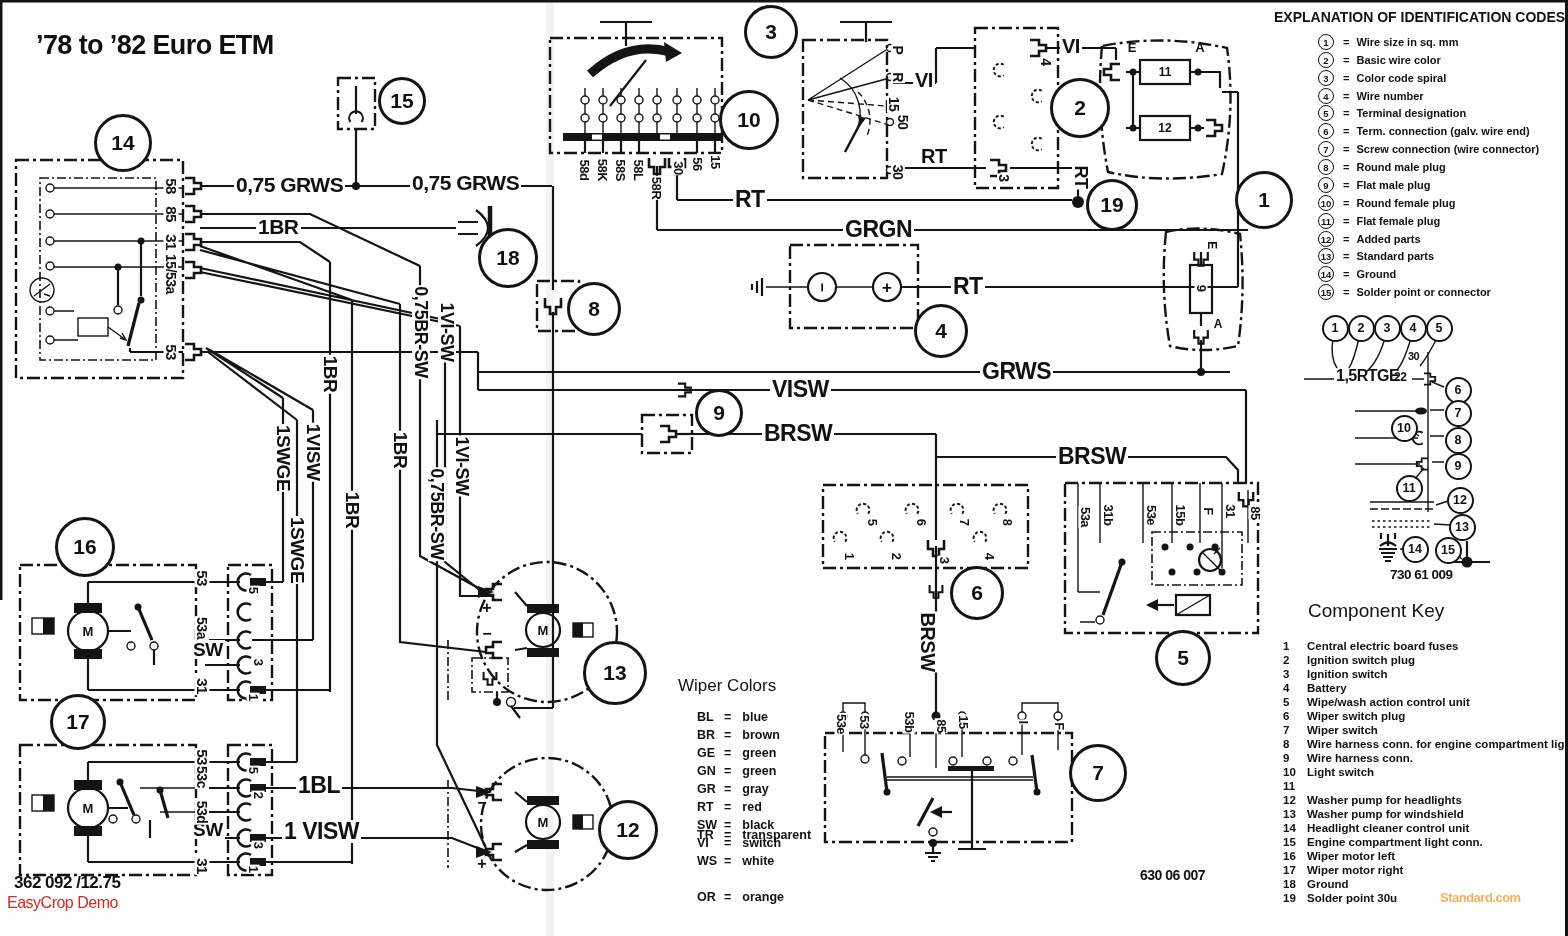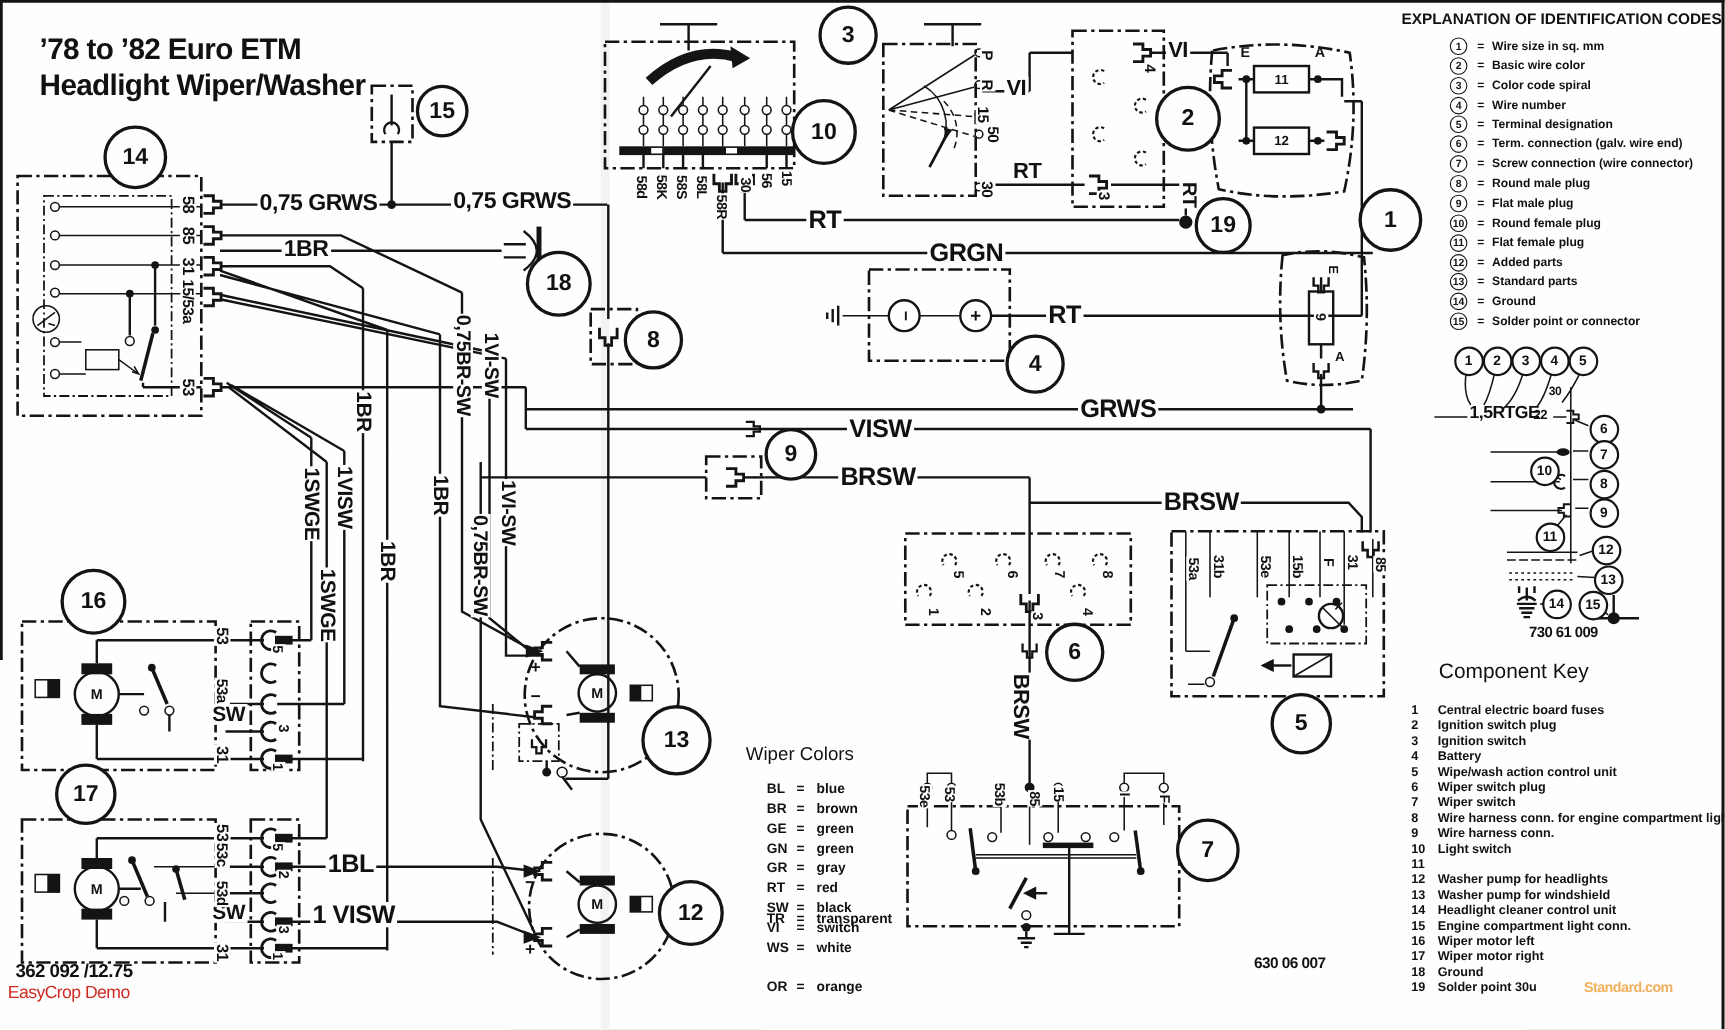--- a/index.html
+++ b/index.html
@@ -416,21 +416,20 @@
       <path d="M1388,534 V546 M1381,533 V539 M1395,533 V539"></path>
       <path d="M1380,546 Q1388,539 1396,546"></path>
       <path d="M1379,549 H1397 M1381,553 H1395 M1383,557 H1393 M1385,561 H1391"></path>
       <path d="M1444,562 H1490 M1467,541 V562"></path>
     </g>
     <circle cx="1467" cy="562" r="5.5" class="blk"></circle>
   </g>
 </svg>
 
 <div class="title" style="left:36px;top:30px">’78 to ’82 Euro ETM</div>
-<div class="title" style="left:36px;top:62px">Headlight Wiper/Washer</div>
 
 <div class="ref" style="left:94px;top:114px;width:52px;height:52px">14</div>
 <div class="ref" style="left:378px;top:77px;width:42px;height:42px">15</div>
 <div class="ref" style="left:719px;top:90px;width:54px;height:54px">10</div>
 <div class="ref" style="left:744px;top:5px;width:48px;height:48px">3</div>
 <div class="ref" style="left:1050px;top:78px;width:54px;height:54px">2</div>
 <div class="ref" style="left:1235px;top:171px;width:52px;height:52px">1</div>
 <div class="ref" style="left:1086px;top:179px;width:46px;height:46px">19</div>
 <div class="ref" style="left:478px;top:228px;width:54px;height:54px">18</div>
 <div class="ref" style="left:567px;top:282px;width:48px;height:48px">8</div>

